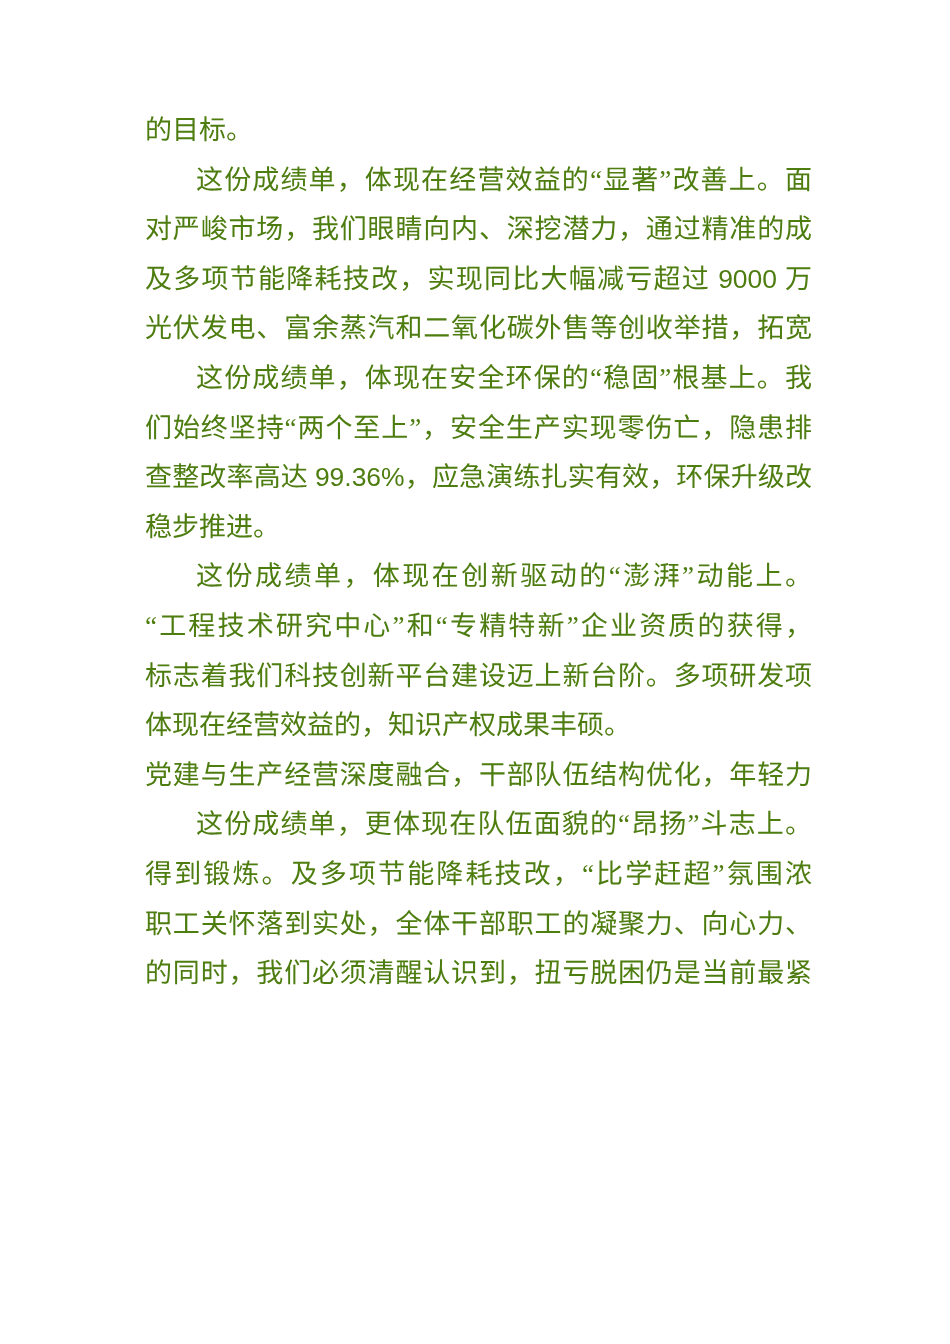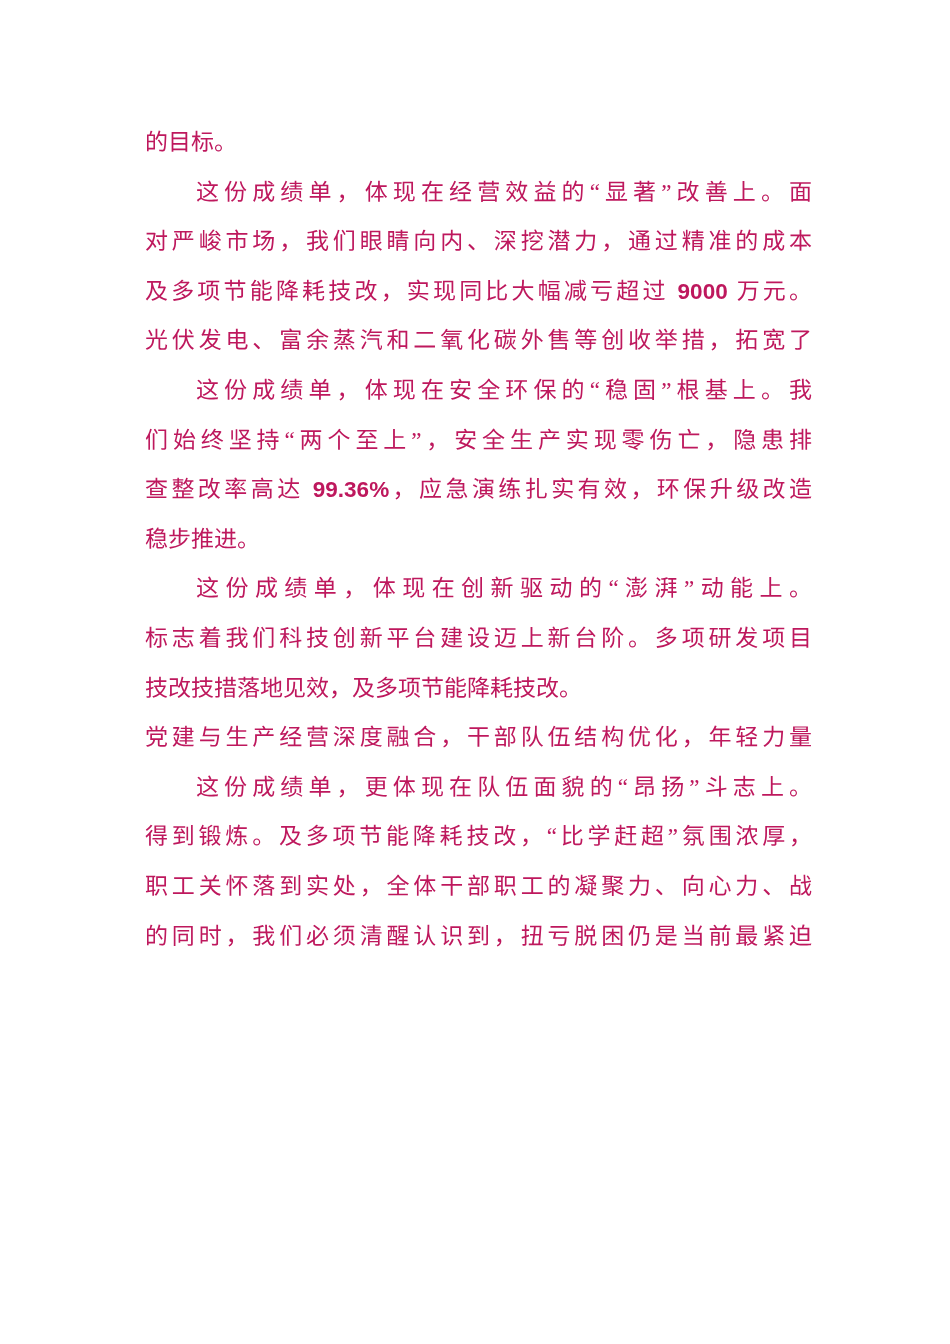--- a/index.html
+++ b/index.html
@@ -10,64 +10,65 @@
   .page {
     position: relative;
     width: 950px;
     height: 1344px;
     background: #ffffff;
     overflow: hidden;
   }
   .text-block {
     position: absolute;
     left: 145px;
-    top: 118px;
+    top: 106px;
     width: 667px;
-    color: #be185d;
+    color: #4d7c0f;
     font-family: "Liberation Serif", "DejaVu Serif", serif;
-    font-size: 23px;
+    font-size: 27px;
     font-kerning: none;
   }
   .line {
     height: 49.6px;
     line-height: 49.6px;
     overflow: hidden;
     text-align: left;
     white-space: pre-wrap;
   }
   .line.justify {
     text-align: justify;
     text-align-last: justify;
     text-justify: inter-character;
   }
   .line.indent {
     text-indent: 51px;
   }
   .num {
     font-family: "Liberation Sans", "DejaVu Sans", sans-serif;
-    font-weight: 700;
+    font-weight: 400;
     font-size: 0.98em;
   }
 </style>
 </head>
 <body>
 
 <div class="page">
   <div class="text-block" id="text-block">
       <div class="line"><span class="seg">的目标。</span></div>
       <div class="line justify indent"><span class="seg">这份成绩单，体现在经营效益的“显著”改善上。面</span></div>
       <div class="line justify"><span class="seg">对严峻市场，我们眼睛向内、深挖潜力，通过精准的成本</span></div>
       <div class="line justify"><span class="seg">及多项节能降耗技改，实现同比大幅减亏超过 </span><span class="num">9000</span><span class="seg"> 万元。</span></div>
       <div class="line justify"><span class="seg">光伏发电、富余蒸汽和二氧化碳外售等创收举措，拓宽了</span></div>
       <div class="line justify indent"><span class="seg">这份成绩单，体现在安全环保的“稳固”根基上。我</span></div>
       <div class="line justify"><span class="seg">们始终坚持“两个至上”，安全生产实现零伤亡，隐患排</span></div>
       <div class="line justify"><span class="seg">查整改率高达 </span><span class="num">99.36%</span><span class="seg">，应急演练扎实有效，环保升级改造</span></div>
       <div class="line"><span class="seg">稳步推进。</span></div>
       <div class="line justify indent"><span class="seg">这份成绩单，体现在创新驱动的“澎湃”动能上。</span></div>
+      <div class="line justify"><span class="seg">“工程技术研究中心”和“专精特新”企业资质的获得，</span></div>
       <div class="line justify"><span class="seg">标志着我们科技创新平台建设迈上新台阶。多项研发项目</span></div>
-      <div class="line"><span class="seg">技改技措落地见效，及多项节能降耗技改。</span></div>
+      <div class="line"><span class="seg">体现在经营效益的，知识产权成果丰硕。</span></div>
       <div class="line justify"><span class="seg">党建与生产经营深度融合，干部队伍结构优化，年轻力量</span></div>
       <div class="line justify indent"><span class="seg">这份成绩单，更体现在队伍面貌的“昂扬”斗志上。</span></div>
       <div class="line justify"><span class="seg">得到锻炼。及多项节能降耗技改，“比学赶超”氛围浓厚，</span></div>
       <div class="line justify"><span class="seg">职工关怀落到实处，全体干部职工的凝聚力、向心力、战</span></div>
       <div class="line justify"><span class="seg">的同时，我们必须清醒认识到，扭亏脱困仍是当前最紧迫</span></div>
     </div>
 </div>
 
 </body></html>

